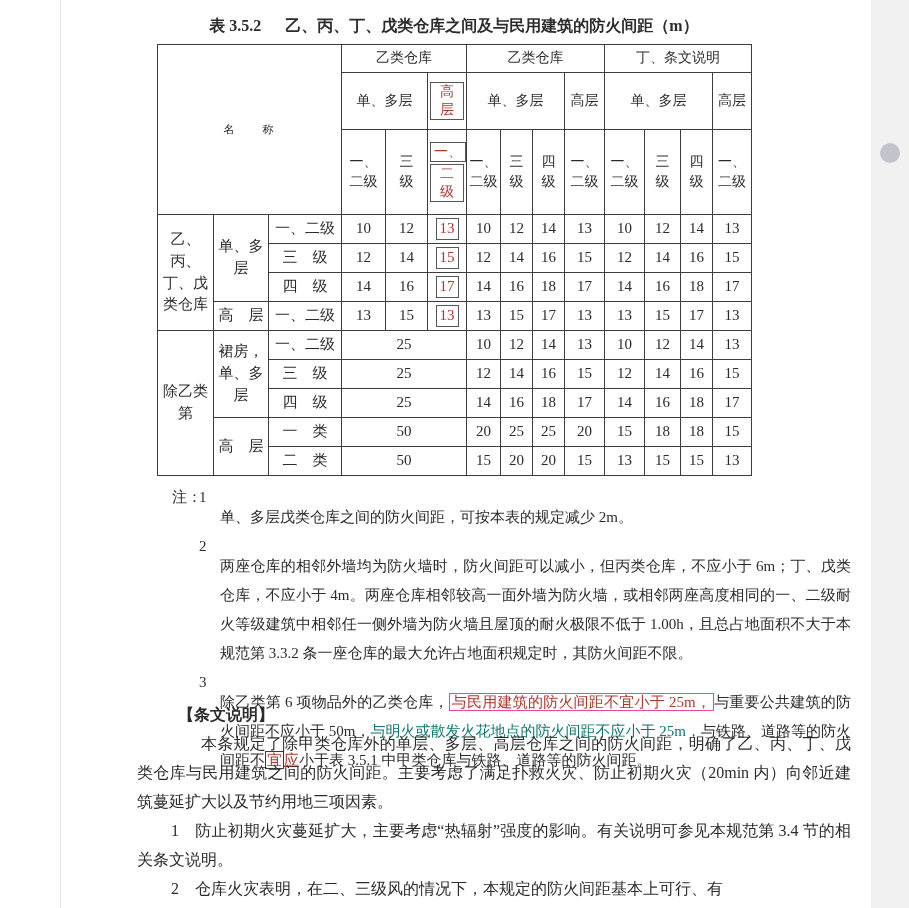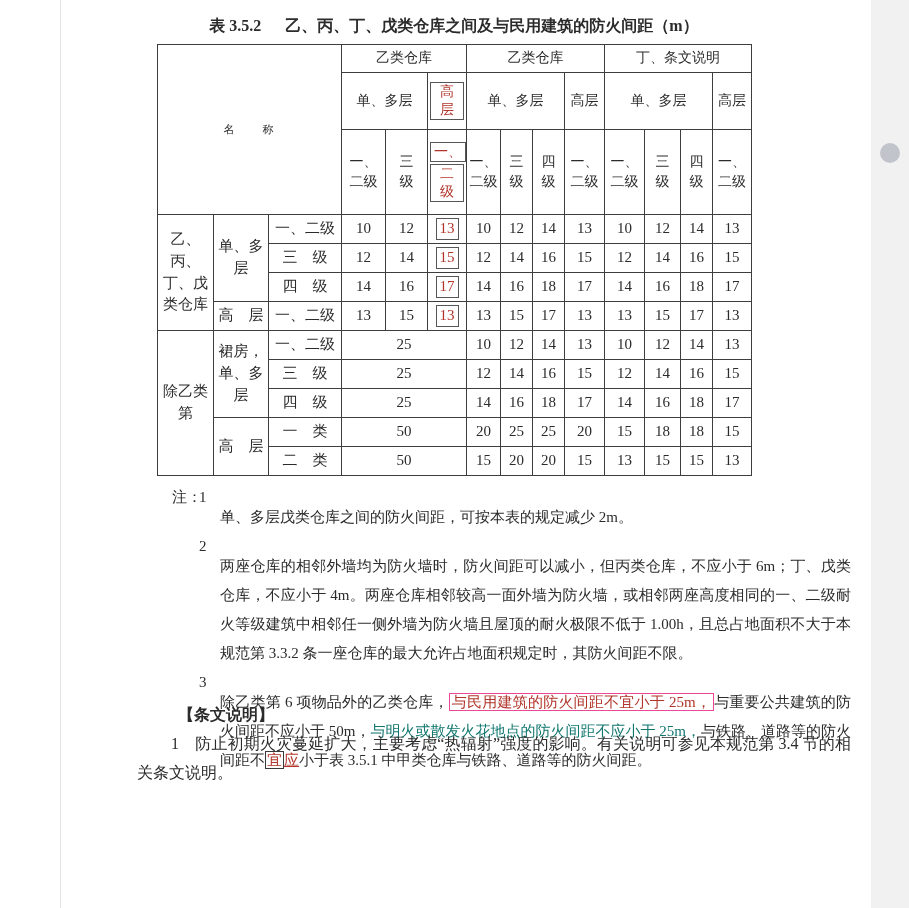--- a/index.html
+++ b/index.html
@@ -250,14 +250,16 @@
   </div>
   <div class="note">
     <span class="pfx"></span>
     <span class="num">3</span>
     <div class="txt"><span>除乙类第 6 项物品外的乙类仓库，</span><span class="note-red-boxed">与民用建筑的防火间距不宜小于 25m，</span><span>与重要公共建筑的防火间距不应小于 50m，</span><span class="note-red-underline">与明火或散发火花地点的防火间距不应小于 25m，</span><span>与铁路、道路等的防火间距不</span><span class="note-char-boxed">宜</span><span class="note-red">应</span><span>小于表 3.5.1 中甲类仓库与铁路、道路等的防火间距。</span></div>
   </div>
 </div>
 
 <div class="commentary">
   <div class="heading">【条文说明】</div>
+  <div class="para1">本条规定了除甲类仓库外的单层、多层、高层仓库之间的防火间距，明确了乙、丙、丁、戊类仓库与民用建筑之间的防火间距。主要考虑了满足扑救火灾、防止初期火灾（20min 内）向邻近建筑蔓延扩大以及节约用地三项因素。</div>
   <div class="item">1　防止初期火灾蔓延扩大，主要考虑“热辐射”强度的影响。有关说明可参见本规范第 3.4 节的相关条文说明。</div>
+  <div class="item">2　仓库火灾表明，在二、三级风的情况下，本规定的防火间距基本上可行、有</div>
 </div>
 
 </body></html>

